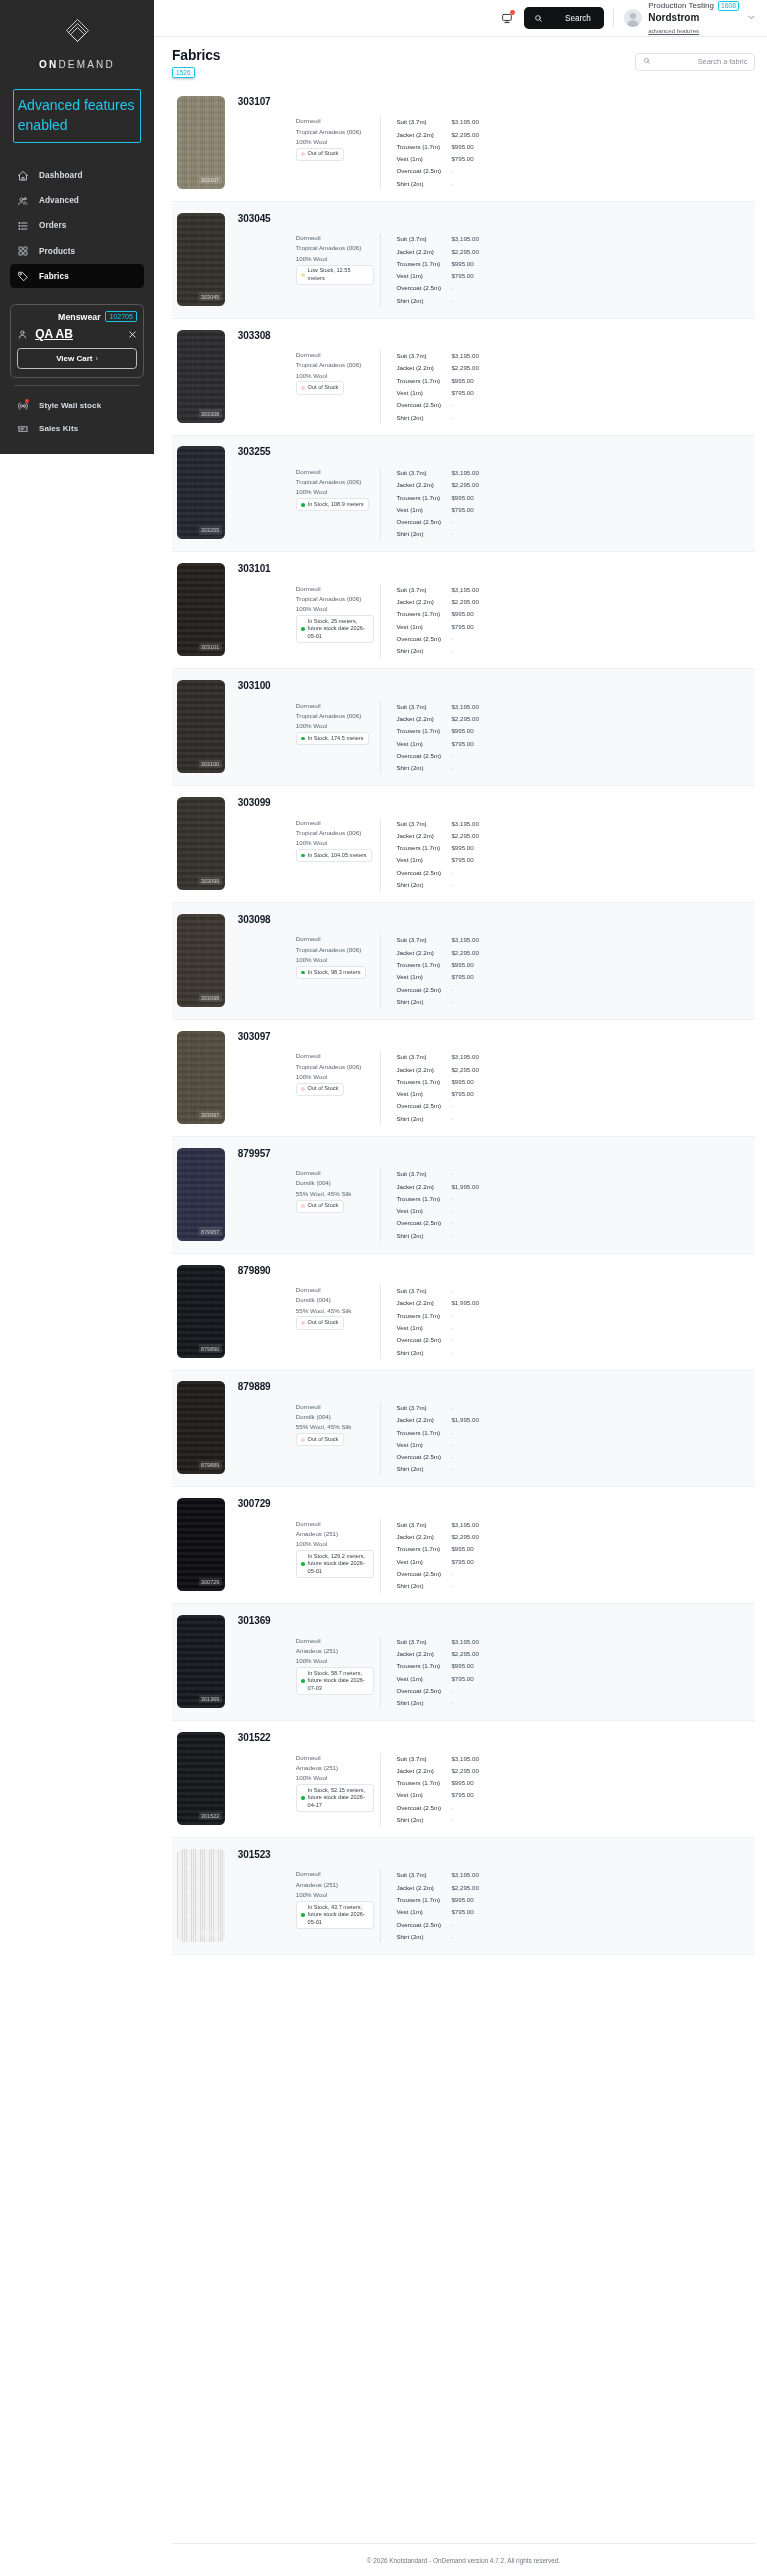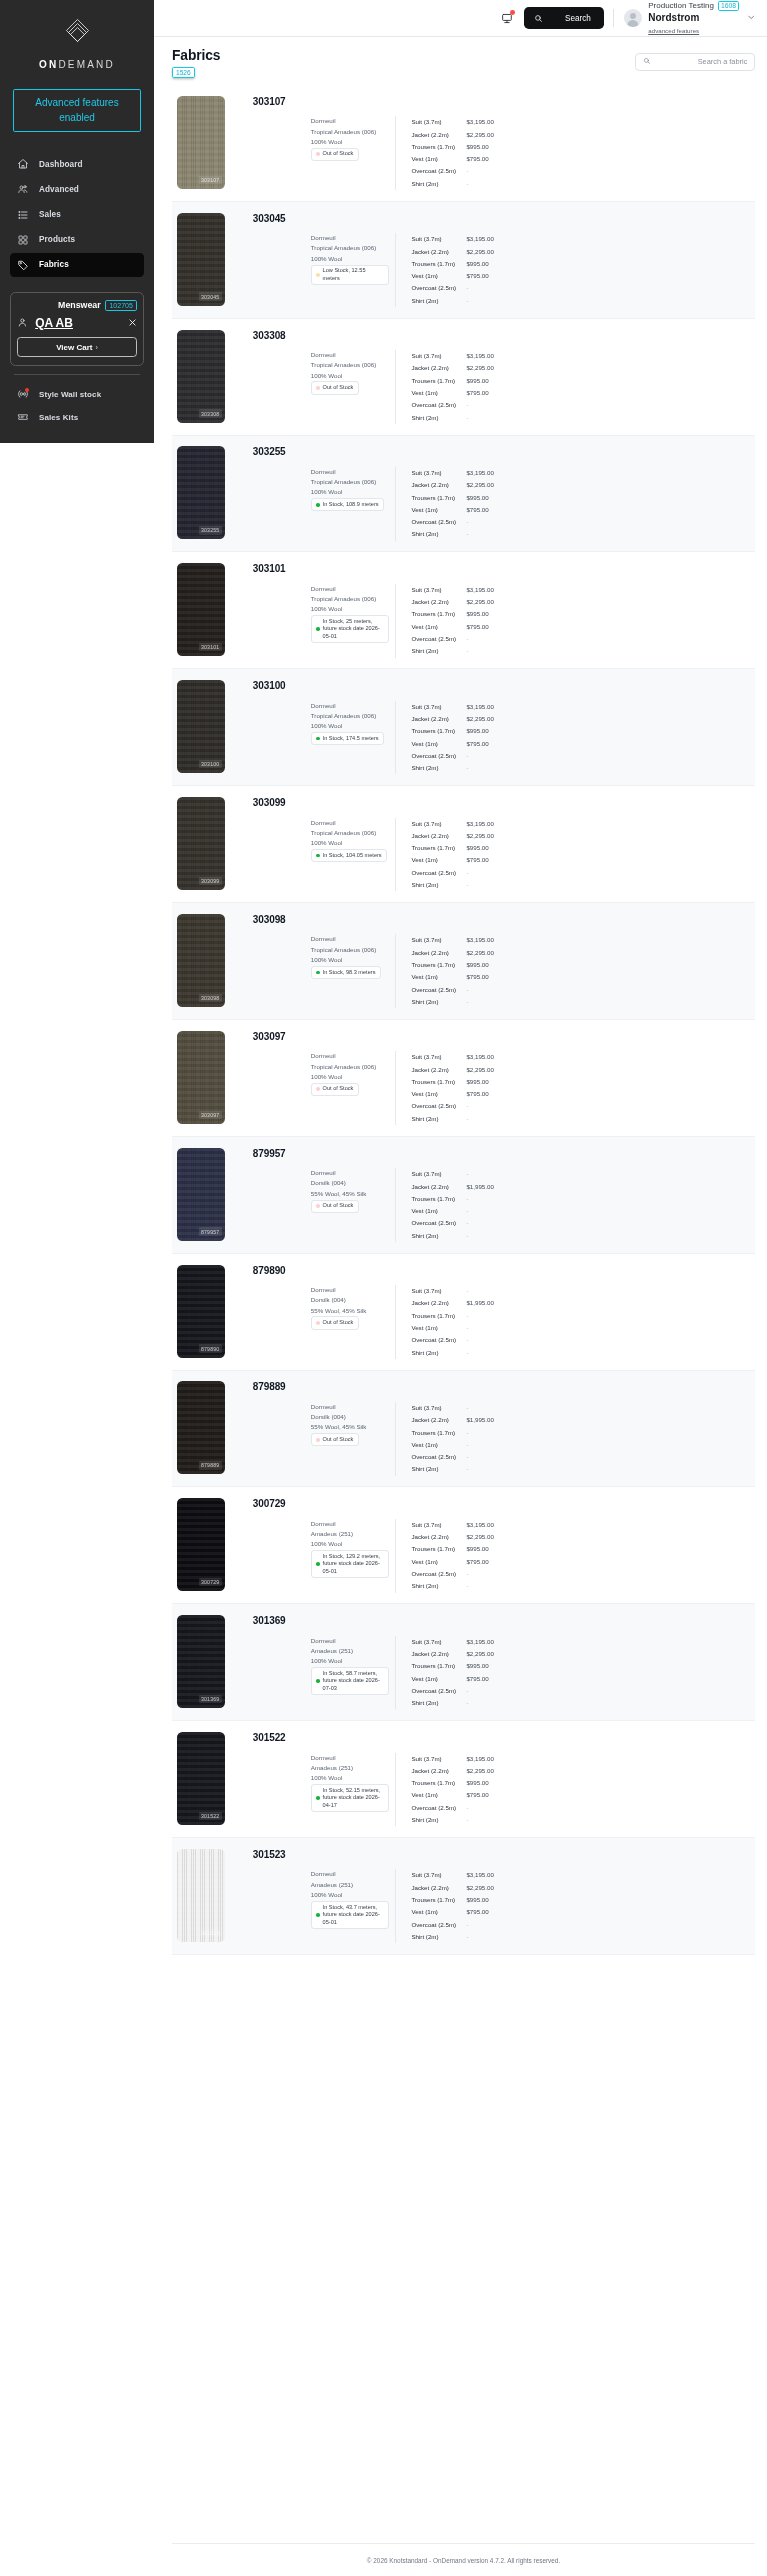--- a/index.html
+++ b/index.html
@@ -25,21 +25,21 @@
   }
   .brand { display: flex; flex-direction: column; align-items: center; margin-bottom: 9.6px; }
   .brand-logo { width: 37px; height: 37px; }
   .brand-word {
     margin-top: 6px; font-size: 10px; letter-spacing: 2.2px;
     color: #d8dadd; font-weight: 400; white-space: nowrap;
   }
   .brand-word b { font-weight: 700; color: #fff; letter-spacing: 2.2px; }
   .adv-badge {
     margin: 10.2px 3.6px 0 3.6px; border: 1px solid #15c8e8; border-radius: 1.8px;
-    color: #1fc9e8; text-align: center; font-size: 10px; line-height: 1.42;
+    color: #1fc9e8; text-align: left; font-size: 14px; line-height: 1.42;
     padding: 6px 3.6px;
   }
   .nav { margin-top: 20.4px; display: flex; flex-direction: column; gap: 1.2px; }
   .nav-item {
     display: flex; align-items: center; gap: 10.2px;
     padding: 6px 7.2px; border-radius: 4.2px;
     font-size: 8.2px; font-weight: 700; color: #d9dce3; cursor: pointer;
     letter-spacing: 0.1px;
   }
   .nav-item.active { background: #0a0a0a; color: #ffffff; }
@@ -143,21 +143,21 @@
   .fab-search svg { width: 7.8px; height: 7.8px; flex:0 0 7.8px; }
   .fab-search input {
     border: none; outline: none; font-size: 7.4px; color: #3b414b;
     font-family: inherit; width: 100%; background: transparent; text-align: right;
   }
   .fab-search input::placeholder { color: #8b929c; }
 
   
   .fab-list { margin-top: 7.2px; }
   .fab-card {
-    display: flex; gap: 15px; padding: 10.8px 0 10.8px 0; position: relative;
+    display: flex; gap: 0; padding: 10.8px 0 10.8px 0; position: relative;
     border-bottom: 0.6px solid #eef0f3;
   }
   .fab-card.alt { background: #f7f9fb; }
   .swatch {
     width: 48px; height: 93px; border-radius: 5.4px; flex: 0 0 48px;
     margin-left: 4.8px; position: relative; overflow: hidden;
   }
   .swatch-label {
     position: absolute; right: 3px; bottom: 4.8px; font-size: 5.2px;
     color: rgba(255,255,255,.72); background: rgba(255,255,255,.10);
@@ -233,21 +233,21 @@
     </div>
     <div class="nav-item">
       <span class="nav-ico">
         <svg viewBox="0 0 24 24" fill="none" stroke="#d9dce3" stroke-width="1.7" stroke-linecap="round">
             <path d="M9 6h11M9 12h11M9 18h11"></path>
             <circle cx="4.5" cy="6" r="1"></circle>
             <circle cx="4.5" cy="12" r="1"></circle>
             <circle cx="4.5" cy="18" r="1"></circle>
           </svg>
       </span>
-      <span>Sales</span>
+      <span>Orders</span>
     </div>
     <div class="nav-item">
       <span class="nav-ico">
         <svg viewBox="0 0 24 24" fill="none" stroke="#d9dce3" stroke-width="1.6">
             <rect x="4" y="4" width="6.5" height="6.5" rx="1"></rect>
             <rect x="13.5" y="4" width="6.5" height="6.5" rx="1"></rect>
             <rect x="4" y="13.5" width="6.5" height="6.5" rx="1"></rect>
             <rect x="13.5" y="13.5" width="6.5" height="6.5" rx="1"></rect>
           </svg>
       </span>

